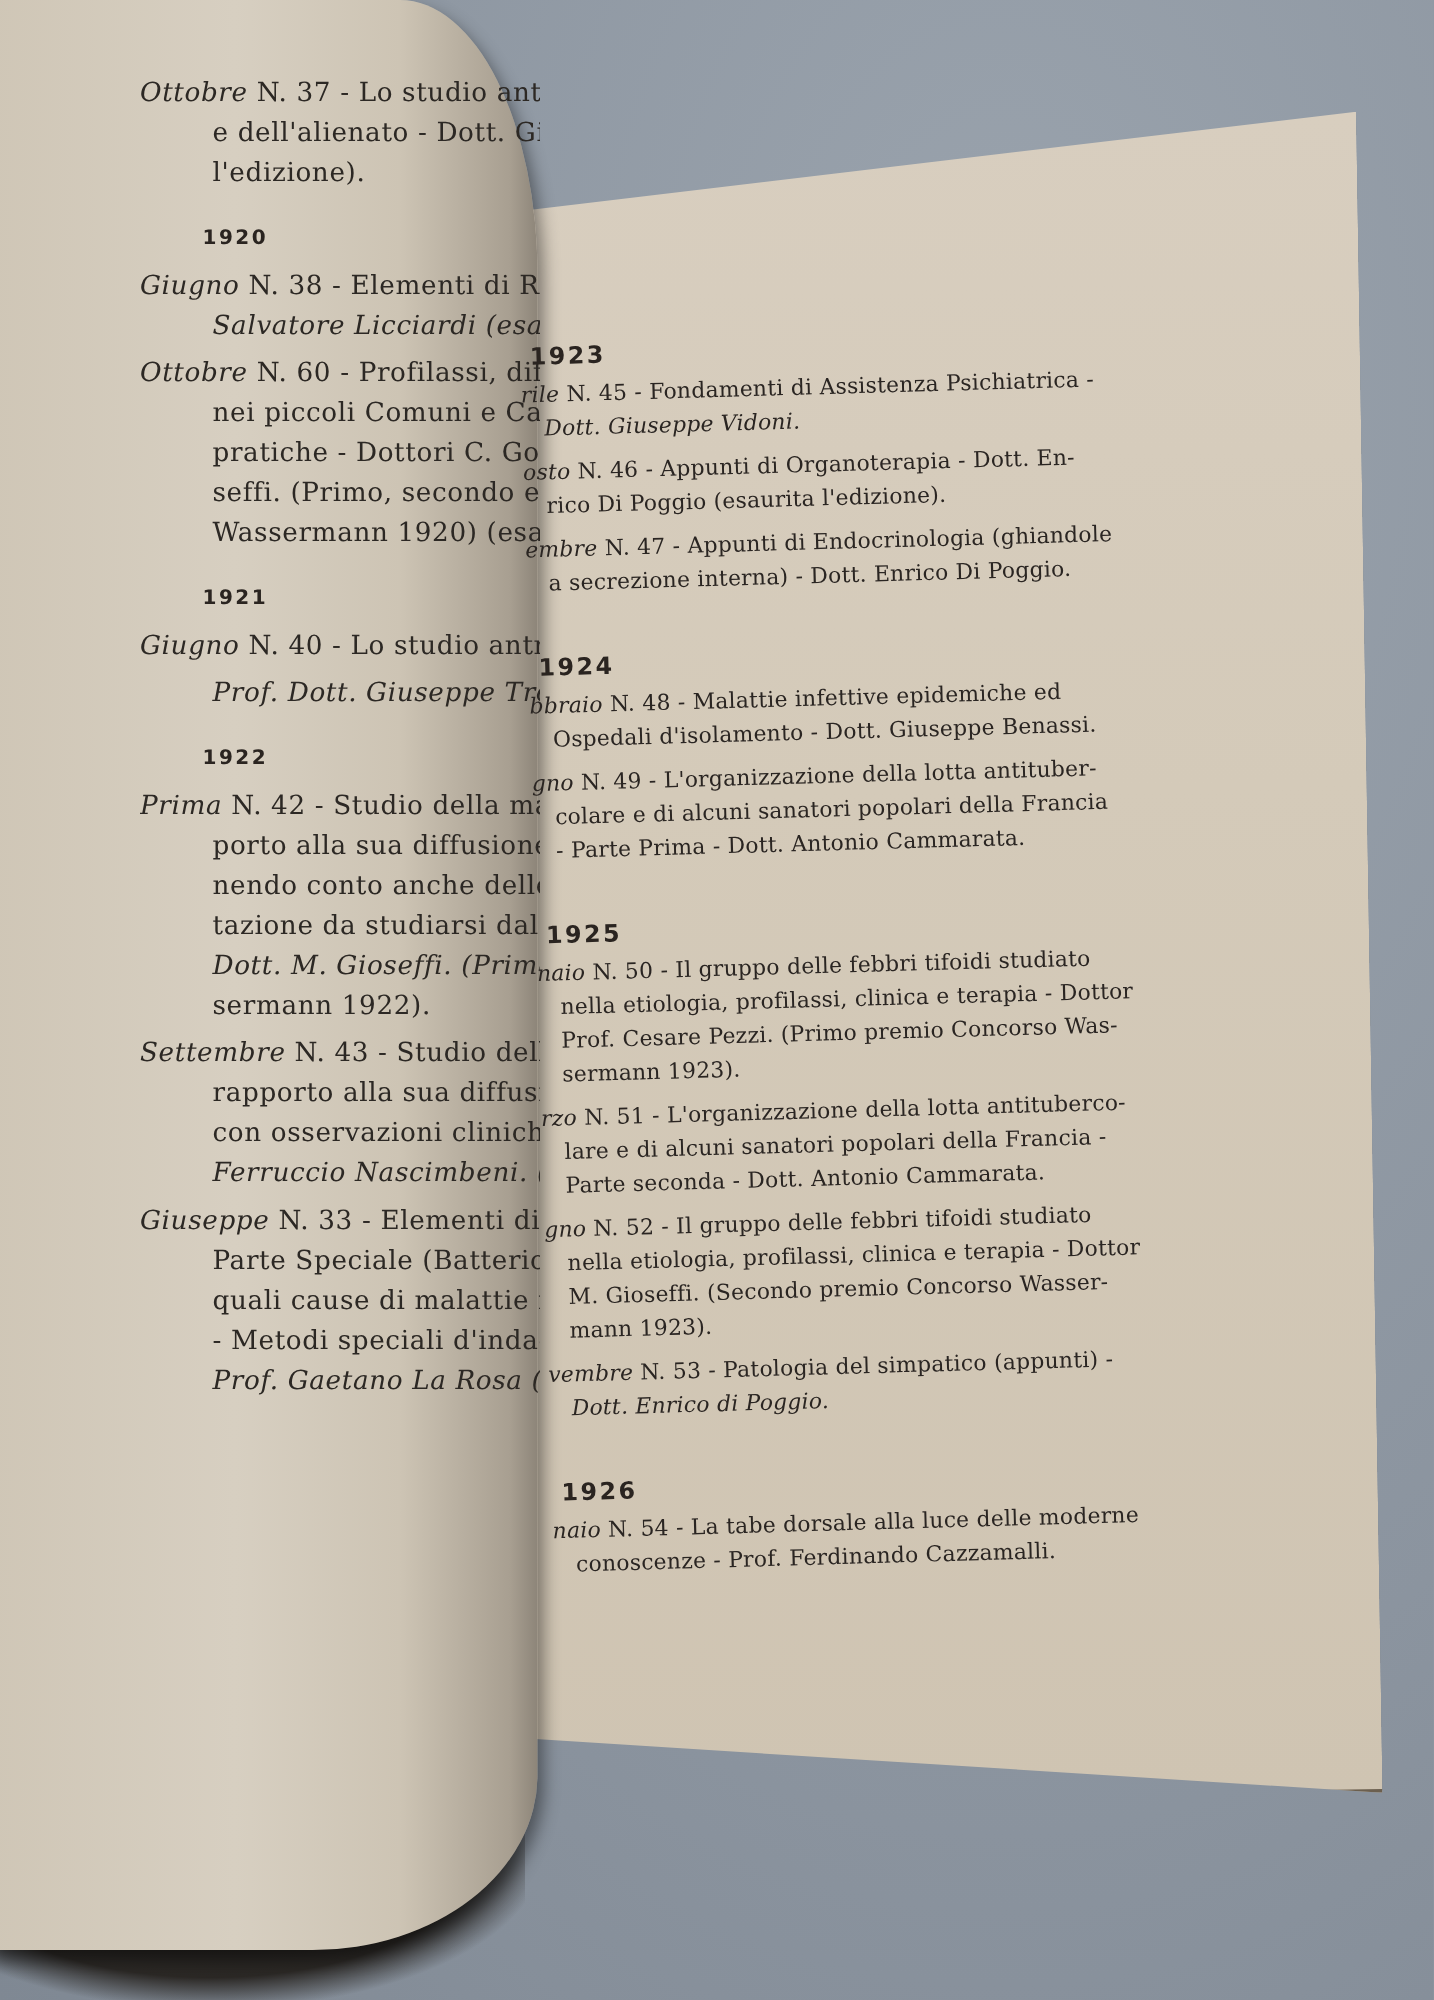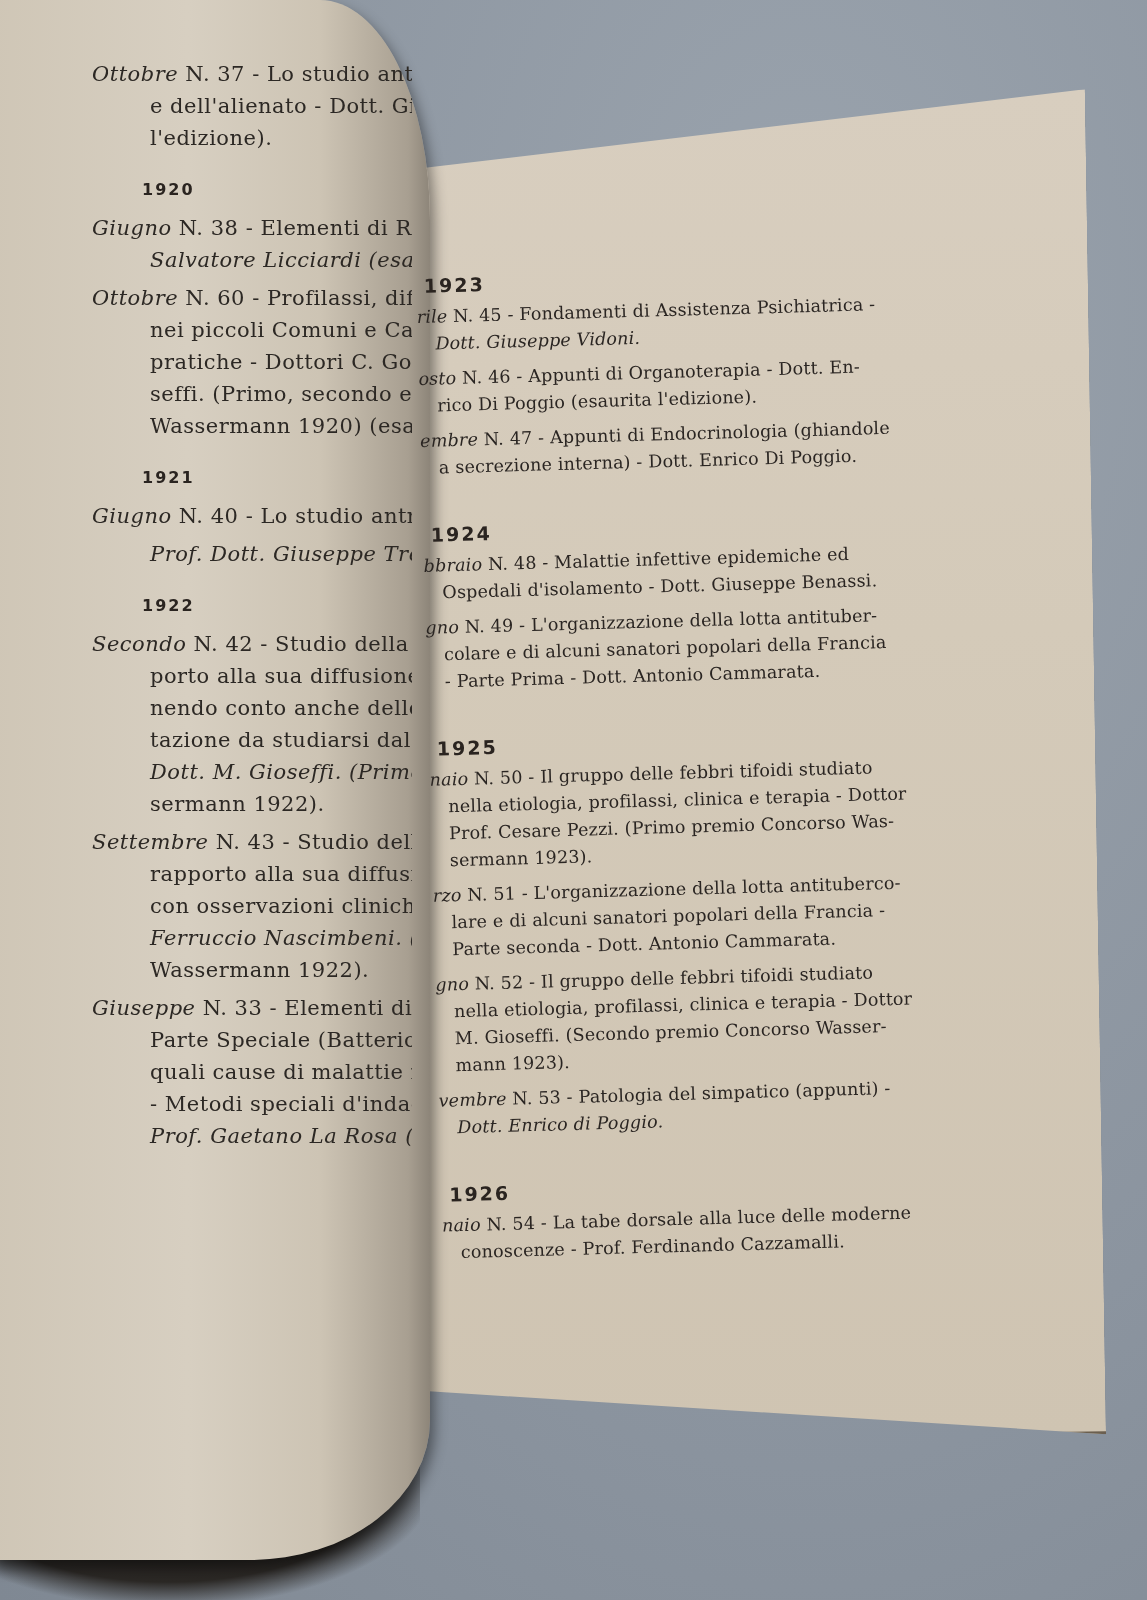--- a/index.html
+++ b/index.html
@@ -34,21 +34,21 @@
     position:absolute; left:-10px; top:0; width:440px; height:1560px;
     background:linear-gradient(90deg,#cfc6b6 0%,#d7cfc1 45%,#cdc4b4 75%,#a89f91 95%,#8d8579 100%);
     border-radius:0 110px 180px 0 / 0 220px 140px 0;
     box-shadow: 4px 8px 14px rgba(0,0,0,0.45);
   }
   .left-shadow {
     position:absolute; left:0; top:1430px; width:420px; height:170px;
     background:radial-gradient(ellipse at 40% 30%, #1e1c1a 0%, #2b2825 60%, transparent 75%);
   }
   .left-content {
-    position:absolute; left:92px; top:58px; width:320px;
+    position:absolute; left:112px; top:58px; width:320px;
     color:#2c2824; font-size:21px; line-height:32px; letter-spacing:0.5px;
     overflow:hidden;
   }
   .year {
     font-family:"DejaVu Sans", sans-serif; font-weight:bold;
     font-size:16px; letter-spacing:2px; margin:20px 0 6px 50px; color:#2a2420;
   }
   .right-content .year { margin:18px 0 4px 8px; font-size:19px; }
   .entry { margin:0 0 6px 0; }
   .entry .month { font-style:italic; }
@@ -93,33 +93,32 @@
   <div class="year">1921</div>
   <div class="entry">
     <span class="left-line"><span class="month">Giugno</span> <span>N. 40</span> <span>- Lo studio antr</span></span>
   </div>
   <div class="entry">
     <span class="left-line indent author">Prof. Dott. Giuseppe Tropo</span>
   </div>
 
   <div class="year">1922</div>
   <div class="entry">
-    <span class="left-line"><span class="month">Secondo</span> <span>N. 42</span> <span>- Studio della ma</span></span>
+    <span class="left-line"><span class="month">Prima</span> <span>N. 42</span> <span>- Studio della ma</span></span>
     <span class="left-line indent">porto alla sua diffusione, p</span>
     <span class="left-line indent">nendo conto anche delle</span>
     <span class="left-line indent">tazione da studiarsi dal la</span>
     <span class="left-line indent author">Dott. M. Gioseffi. (Primo p</span>
     <span class="left-line indent">sermann 1922).</span>
   </div>
   <div class="entry">
     <span class="left-line"><span class="month">Settembre</span> <span>N. 43</span> <span>- Studio della</span></span>
     <span class="left-line indent">rapporto alla sua diffusion</span>
     <span class="left-line indent">con osservazioni cliniche e</span>
     <span class="left-line indent author">Ferruccio Nascimbeni. (Se</span>
-    <span class="left-line indent">Wassermann 1922).</span>
   </div>
   <div class="entry">
     <span class="left-line"><span class="month">Giuseppe</span> <span>N. 33</span> <span>- Elementi di B</span></span>
     <span class="left-line indent">Parte Speciale (Batteriolo</span>
     <span class="left-line indent">quali cause di malattie ne</span>
     <span class="left-line indent">- Metodi speciali d'indagi</span>
     <span class="left-line indent author">Prof. Gaetano La Rosa (</span>
   </div>
 </div>
 

